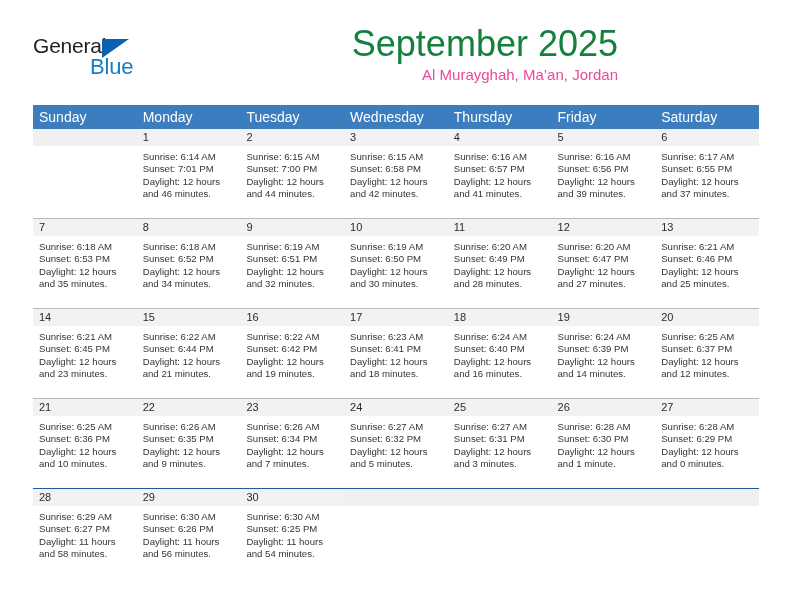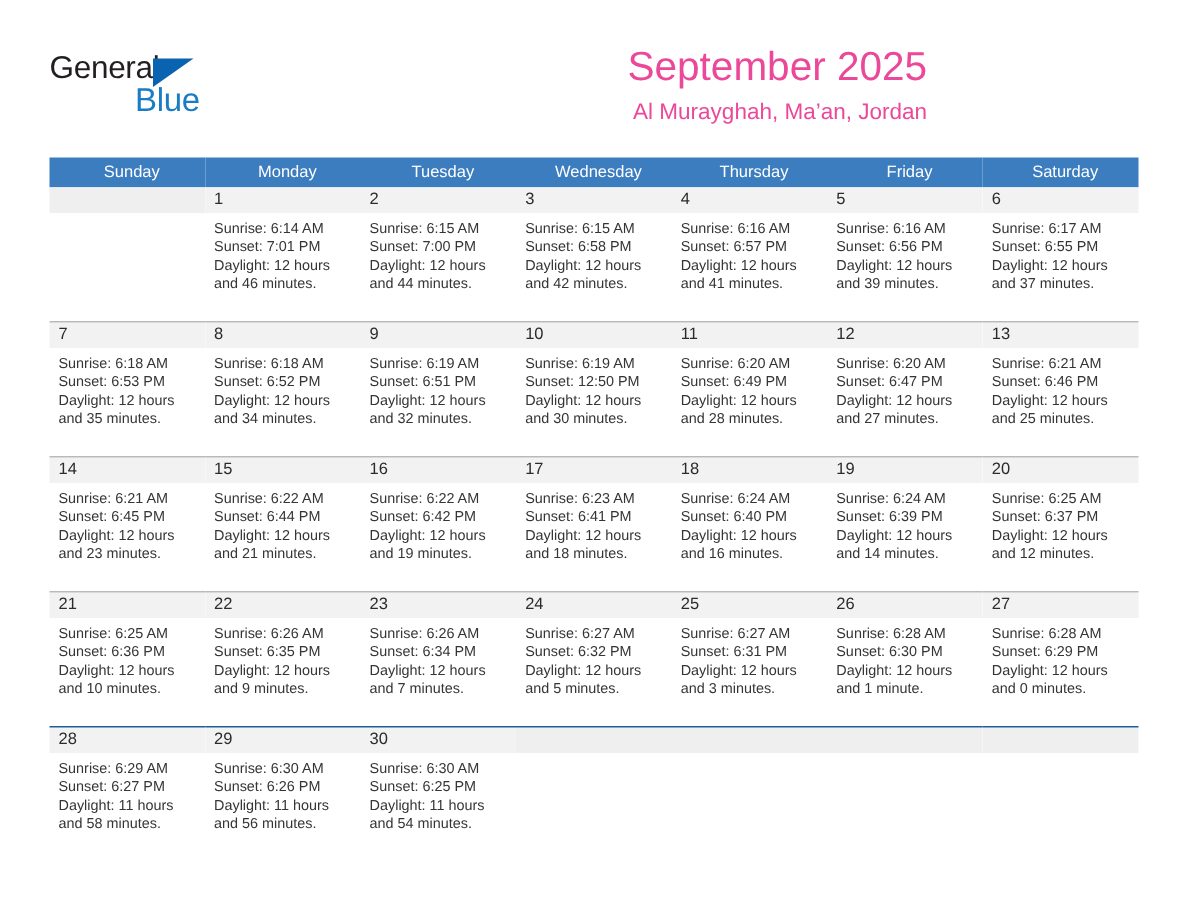--- a/index.html
+++ b/index.html
@@ -64,22 +64,22 @@
     font-family: "Liberation Sans", sans-serif;
   }
 
   .title-block {
     position: absolute;
     right: 34px;
     top: 28px;
     text-align: right;
   }
   .cal-title {
-    font-size: 27px;
-    color: #ec4899;
+    font-size: 36px;
+    color: #15803d;
     line-height: 32px;
     font-weight: normal;
     white-space: nowrap;
   }
   .cal-subtitle {
     margin-top: 7px;
     font-size: 15px;
     color: #ec4899;
     line-height: 16px;
     white-space: nowrap;
@@ -91,23 +91,23 @@
     left: 33px;
     top: 105px;
     width: 726px;
     border-collapse: collapse;
     table-layout: fixed;
   }
 
   .calendar th {
     background: #3b7dbf;
     color: #ffffff;
-    font-size: 11px;
+    font-size: 14px;
     font-weight: normal;
-    text-align: center;
+    text-align: left;
     padding: 4px 0 4px 6px;
     height: 20px;
     border: none;
   }
 
   .calendar td {
     vertical-align: top;
     padding: 0;
     border: none;
     width: 103.71px;
@@ -297,21 +297,21 @@
                 <div>Daylight: 12 hours</div>
                 <div>and 32 minutes.</div>
               </div>
             </div>
           </td>
           <td>
             <div class="cell">
               <div class="daynum-band">10</div>
               <div class="cell-body">
                 <div>Sunrise: 6:19 AM</div>
-                <div>Sunset: 12:50 PM</div>
+                <div>Sunset: 6:50 PM</div>
                 <div>Daylight: 12 hours</div>
                 <div>and 30 minutes.</div>
               </div>
             </div>
           </td>
           <td>
             <div class="cell">
               <div class="daynum-band">11</div>
               <div class="cell-body">
                 <div>Sunrise: 6:20 AM</div>

